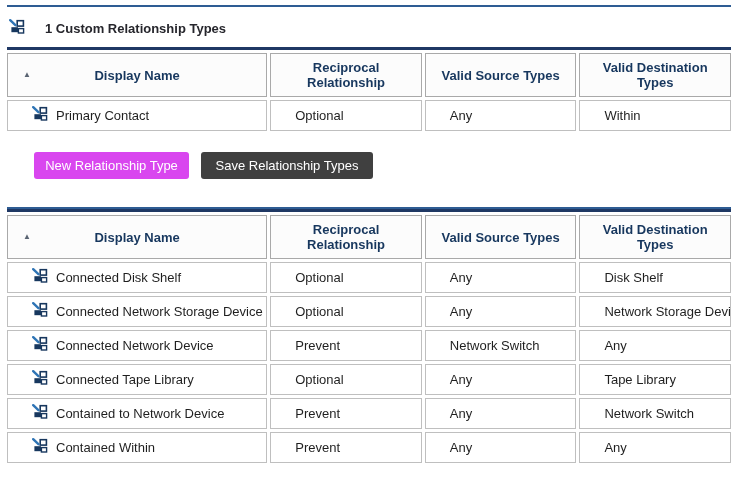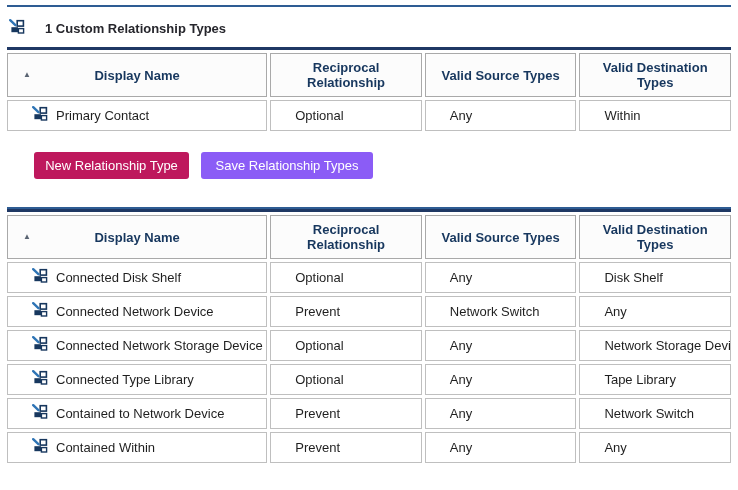--- a/index.html
+++ b/index.html
@@ -59,22 +59,22 @@
     display:flex; gap:12px;
     margin:18px 0 0 27px;
   }
   .btn {
     border:none; border-radius:3px;
     height:27px; color:#fff;
     font-family:"Liberation Sans", sans-serif;
     font-size:13px; cursor:pointer;
     padding:0;
   }
-  .btn-red  { background:#be185d; width:155px; }
-  .btn-blue { background:#8b5cf6; width:172px; }
+  .btn-red  { background:#d946ef; width:155px; }
+  .btn-blue { background:#404040; width:172px; }
 </style>
 </head>
 <body>
 
 <div class="page">
 
   <hr class="rule top">
 
   <div class="section-header">
     <span class="icon-slot">
@@ -180,57 +180,57 @@
           <td>
               <span class="cell-flex">
                 <span class="icon-slot">
   <svg class="rel-icon" width="16" height="15" viewBox="0 0 16 15">
     <rect x="8.2" y="1.7" width="6.2" height="5.4" fill="#ffffff" stroke="#17375e" stroke-width="1.6"></rect>
     <rect x="9.4" y="9.6" width="5.2" height="4.4" fill="#ffffff" stroke="#17375e" stroke-width="1.4"></rect>
     <rect x="2.4" y="8.2" width="6.6" height="5.0" fill="#17375e"></rect>
     <path d="M1.2 1.2 L6.4 6.2" stroke="#2e74b5" stroke-width="2.4" stroke-linecap="round"></path>
   </svg>
 </span>
+                <span>Connected Network Storage Device</span>
+              </span>
+            </td>
+          <td>Optional</td>
+          <td>Any</td>
+          <td>Network Storage Device</td>
+        </tr>
+        <tr>
+          <td>
+              <span class="cell-flex">
+                <span class="icon-slot">
+  <svg class="rel-icon" width="16" height="15" viewBox="0 0 16 15">
+    <rect x="8.2" y="1.7" width="6.2" height="5.4" fill="#ffffff" stroke="#17375e" stroke-width="1.6"></rect>
+    <rect x="9.4" y="9.6" width="5.2" height="4.4" fill="#ffffff" stroke="#17375e" stroke-width="1.4"></rect>
+    <rect x="2.4" y="8.2" width="6.6" height="5.0" fill="#17375e"></rect>
+    <path d="M1.2 1.2 L6.4 6.2" stroke="#2e74b5" stroke-width="2.4" stroke-linecap="round"></path>
+  </svg>
+</span>
                 <span>Connected Network Device</span>
               </span>
             </td>
           <td>Prevent</td>
           <td>Network Switch</td>
           <td>Any</td>
         </tr>
         <tr>
           <td>
               <span class="cell-flex">
                 <span class="icon-slot">
   <svg class="rel-icon" width="16" height="15" viewBox="0 0 16 15">
     <rect x="8.2" y="1.7" width="6.2" height="5.4" fill="#ffffff" stroke="#17375e" stroke-width="1.6"></rect>
     <rect x="9.4" y="9.6" width="5.2" height="4.4" fill="#ffffff" stroke="#17375e" stroke-width="1.4"></rect>
     <rect x="2.4" y="8.2" width="6.6" height="5.0" fill="#17375e"></rect>
     <path d="M1.2 1.2 L6.4 6.2" stroke="#2e74b5" stroke-width="2.4" stroke-linecap="round"></path>
   </svg>
 </span>
-                <span>Connected Network Storage Device</span>
-              </span>
-            </td>
-          <td>Optional</td>
-          <td>Any</td>
-          <td>Network Storage Device</td>
-        </tr>
-        <tr>
-          <td>
-              <span class="cell-flex">
-                <span class="icon-slot">
-  <svg class="rel-icon" width="16" height="15" viewBox="0 0 16 15">
-    <rect x="8.2" y="1.7" width="6.2" height="5.4" fill="#ffffff" stroke="#17375e" stroke-width="1.6"></rect>
-    <rect x="9.4" y="9.6" width="5.2" height="4.4" fill="#ffffff" stroke="#17375e" stroke-width="1.4"></rect>
-    <rect x="2.4" y="8.2" width="6.6" height="5.0" fill="#17375e"></rect>
-    <path d="M1.2 1.2 L6.4 6.2" stroke="#2e74b5" stroke-width="2.4" stroke-linecap="round"></path>
-  </svg>
-</span>
-                <span>Connected Type Library</span>
+                <span>Connected Tape Library</span>
               </span>
             </td>
           <td>Optional</td>
           <td>Any</td>
           <td>Tape Library</td>
         </tr>
         <tr>
           <td>
               <span class="cell-flex">
                 <span class="icon-slot">

